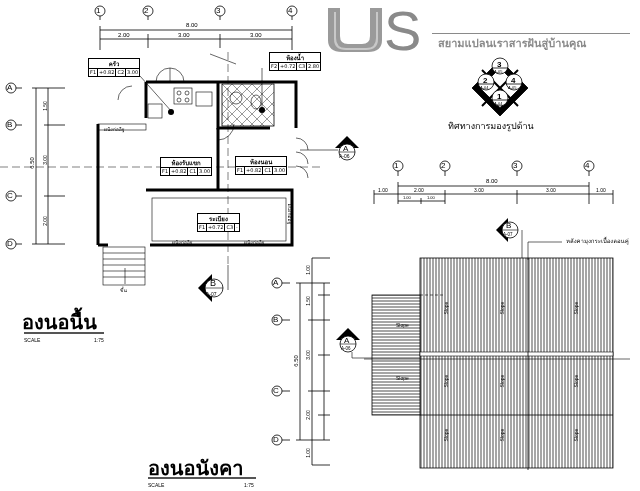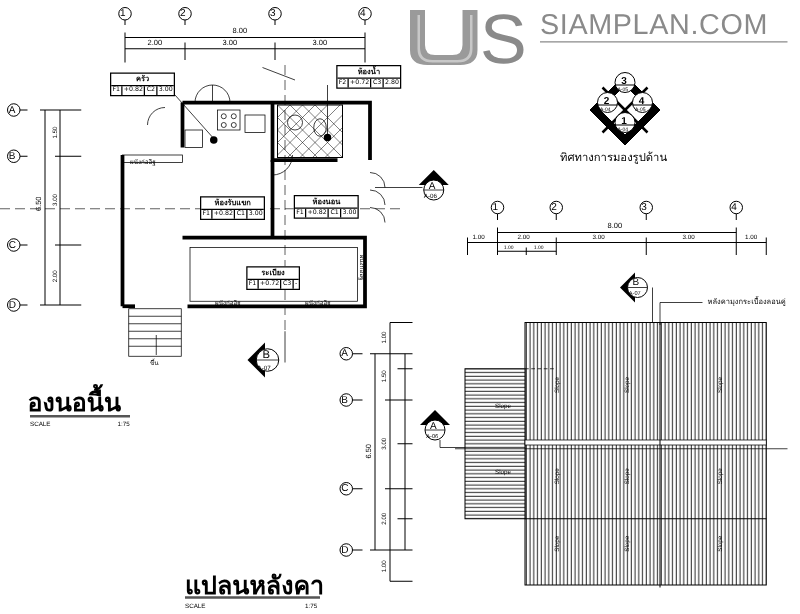--- a/index.html
+++ b/index.html
@@ -23,22 +23,22 @@
 </style>
 </head>
 <body>
 
 <div class="abs logo">
   <svg class="abs" style="left:0;top:0" width="110" height="52">
     <path d="M6 6 L18 6 L18 34 Q18 42 26 42 L40 42 Q48 42 48 34 L48 6 L60 6 L60 38 Q60 50 46 50 L20 50 Q6 50 6 38 Z" fill="#9a9a9a"></path>
     <path d="M12 10 L14 10 L14 36 Q14 46 24 46 L44 46 Q54 46 54 36 L54 10 L56 10 L56 37 Q56 48 44 48 L24 48 Q12 48 12 37 Z" fill="#c8c8c8"></path>
     <text x="62" y="48" font-size="56" fill="#8a8a8a" font-family="Liberation Sans, sans-serif">S</text>
   </svg>
-  <div class="logo-text">SIAMPLAN.COM</div>
   <div class="logo-line"></div>
+  <div class="logo-sub">สยามแปลนเราสารฝันสู่บ้านคุณ</div>
 </div>
 
 <svg class="abs" style="left:0;top:0" width="640" height="491">
   <g stroke="#000" fill="none" stroke-width="0.8">
 
     <circle cx="100" cy="11" r="5"></circle>
       <circle cx="148" cy="11" r="5"></circle>
       <circle cx="220" cy="11" r="5"></circle>
       <circle cx="292" cy="11" r="5"></circle>
     <line x1="100" y1="16" x2="100" y2="20"></line>
@@ -348,16 +348,16 @@
 <div class="abs tiny" style="left:440px;top:305px;font-size:5px;transform:rotate(-90deg);">Slope</div>
 <div class="abs tiny" style="left:496px;top:305px;font-size:5px;transform:rotate(-90deg);">Slope</div>
 <div class="abs tiny" style="left:570px;top:305px;font-size:5px;transform:rotate(-90deg);">Slope</div>
 <div class="abs tiny" style="left:440px;top:378px;font-size:5px;transform:rotate(-90deg);">Slope</div>
 <div class="abs tiny" style="left:496px;top:378px;font-size:5px;transform:rotate(-90deg);">Slope</div>
 <div class="abs tiny" style="left:570px;top:378px;font-size:5px;transform:rotate(-90deg);">Slope</div>
 <div class="abs tiny" style="left:440px;top:432px;font-size:5px;transform:rotate(-90deg);">Slope</div>
 <div class="abs tiny" style="left:496px;top:432px;font-size:5px;transform:rotate(-90deg);">Slope</div>
 <div class="abs tiny" style="left:570px;top:432px;font-size:5px;transform:rotate(-90deg);">Slope</div>
 
-<div class="abs title" style="left:148px;top:452px;font-size:20px;">แปลนหลังคา</div>
+<div class="abs title" style="left:148px;top:452px;font-size:20px;">องนอนังคา</div>
 <div class="abs" style="left:148px;top:477px;width:108px;height:2px;background:#555;"></div>
 <div class="abs scale-row" style="left:148px;top:482px;">SCALE</div>
 <div class="abs scale-row" style="left:244px;top:482px;">1:75</div>
 
 </body></html>

